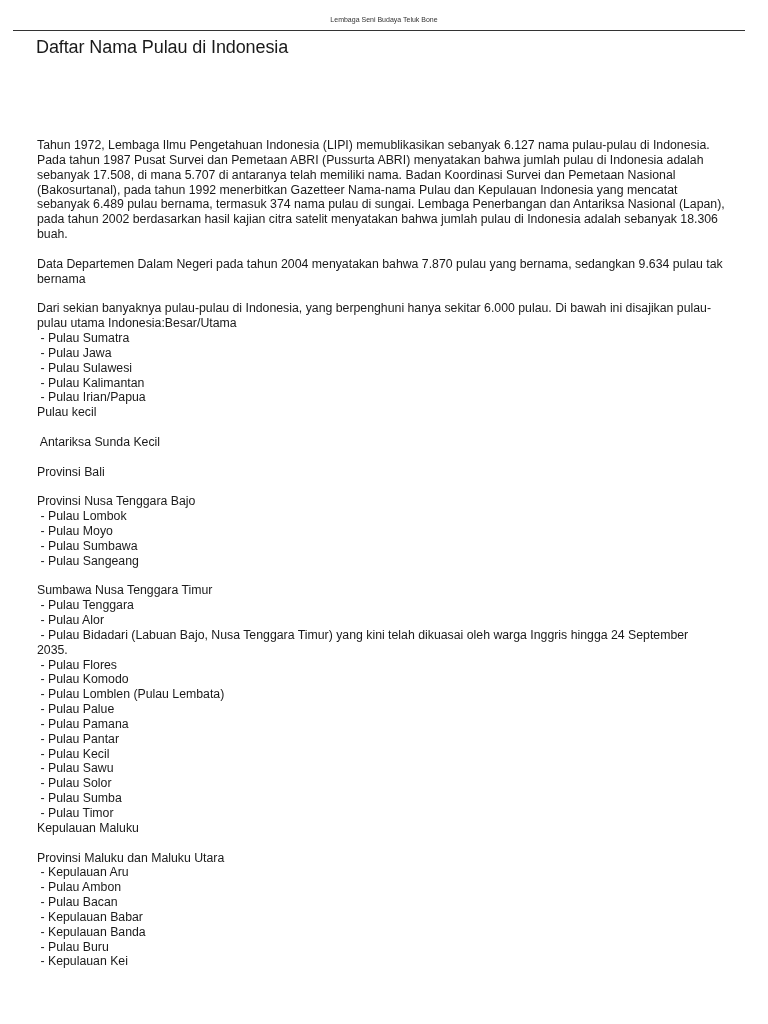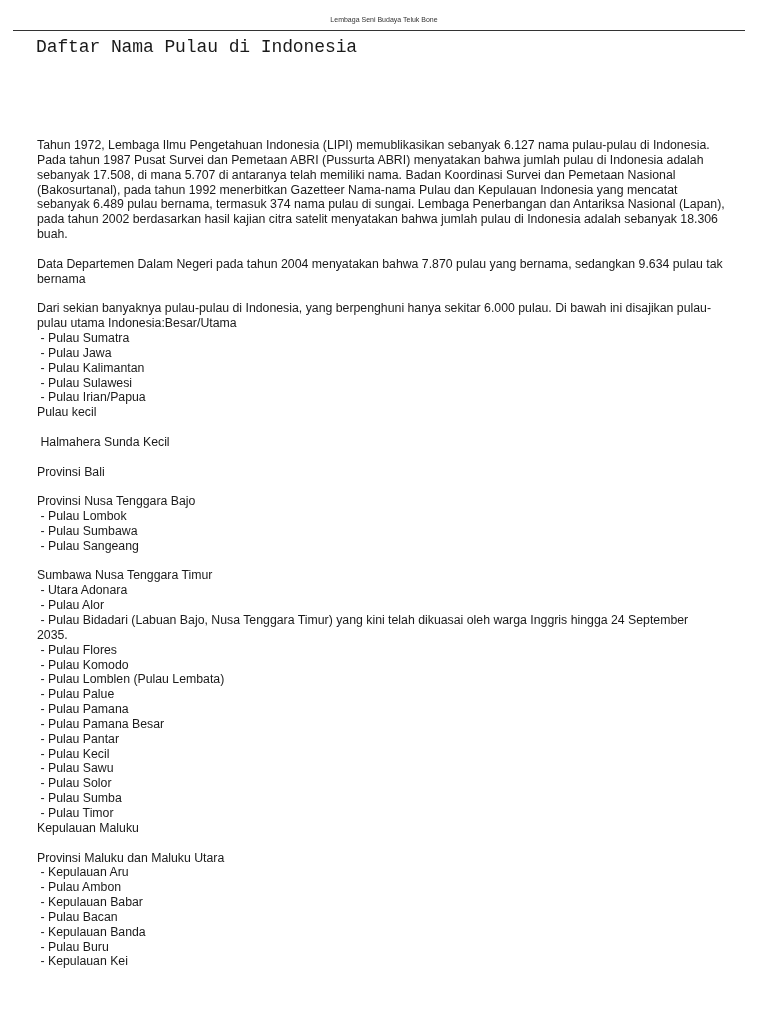--- a/index.html
+++ b/index.html
@@ -12,21 +12,20 @@
     text-align: center; font-size: 7px; color: #333;
   }
   .header-rule {
     position: absolute; left: 13px; top: 30px; width: 732px; height: 0;
     border-top: 1px solid #333;
   }
   .doc-title {
     position: absolute; left: 36px; top: 37px;
     font-size: 18px; font-weight: normal; margin: 0; color: #1a1a1a;
     letter-spacing: -0.1px;
-    font-family: Liberation Mono, monospace;
   }
   .doc-body {
     position: absolute; left: 37px; top: 138px; width: 690px;
     font-size: 12.3px; line-height: 14.85px;
   }
   .doc-body p { margin: 0 0 14.85px 0; }
   .doc-body .line { white-space: pre; }
   .blank { height: 14.85px; }
 </style>
 </head>
@@ -37,55 +36,55 @@
 
 <h1 class="doc-title">Daftar Nama Pulau di Indonesia</h1>
 
 <div class="doc-body">
   <p>Tahun 1972, Lembaga Ilmu Pengetahuan Indonesia (LIPI) memublikasikan sebanyak 6.127 nama pulau-pulau di Indonesia. Pada tahun 1987 Pusat Survei dan Pemetaan ABRI (Pussurta ABRI) menyatakan bahwa jumlah pulau di Indonesia adalah sebanyak 17.508, di mana 5.707 di antaranya telah memiliki nama. Badan Koordinasi Survei dan Pemetaan Nasional (Bakosurtanal), pada tahun 1992 menerbitkan Gazetteer Nama-nama Pulau dan Kepulauan Indonesia yang mencatat sebanyak 6.489 pulau bernama, termasuk 374 nama pulau di sungai. Lembaga Penerbangan dan Antariksa Nasional (Lapan), pada tahun 2002 berdasarkan hasil kajian citra satelit menyatakan bahwa jumlah pulau di Indonesia adalah sebanyak 18.306 buah.</p>
   <p>Data Departemen Dalam Negeri pada tahun 2004 menyatakan bahwa 7.870 pulau yang bernama, sedangkan 9.634 pulau tak bernama</p>
   <div>Dari sekian banyaknya pulau-pulau di Indonesia, yang berpenghuni hanya sekitar 6.000 pulau. Di bawah ini disajikan pulau-pulau utama Indonesia:Besar/Utama</div>
   <div id="lines">
       <div class="line"> - Pulau Sumatra</div>
       <div class="line"> - Pulau Jawa</div>
+      <div class="line"> - Pulau Sulawesi</div>
       <div class="line"> - Pulau Kalimantan</div>
-      <div class="line"> - Pulau Sulawesi</div>
       <div class="line"> - Pulau Irian/Papua</div>
       <div class="line">Pulau kecil</div>
       <div class="blank"></div>
-      <div class="line"> Halmahera Sunda Kecil</div>
+      <div class="line"> Antariksa Sunda Kecil</div>
       <div class="blank"></div>
       <div class="line">Provinsi Bali</div>
       <div class="blank"></div>
       <div class="line">Provinsi Nusa Tenggara Bajo</div>
       <div class="line"> - Pulau Lombok</div>
+      <div class="line"> - Pulau Moyo</div>
       <div class="line"> - Pulau Sumbawa</div>
       <div class="line"> - Pulau Sangeang</div>
       <div class="blank"></div>
       <div class="line">Sumbawa Nusa Tenggara Timur</div>
-      <div class="line"> - Utara Adonara</div>
+      <div class="line"> - Pulau Tenggara</div>
       <div class="line"> - Pulau Alor</div>
       <div class="line"> - Pulau Bidadari (Labuan Bajo, Nusa Tenggara Timur) yang kini telah dikuasai oleh warga Inggris hingga 24 September</div>
       <div class="line">2035.</div>
       <div class="line"> - Pulau Flores</div>
       <div class="line"> - Pulau Komodo</div>
       <div class="line"> - Pulau Lomblen (Pulau Lembata)</div>
       <div class="line"> - Pulau Palue</div>
       <div class="line"> - Pulau Pamana</div>
-      <div class="line"> - Pulau Pamana Besar</div>
       <div class="line"> - Pulau Pantar</div>
       <div class="line"> - Pulau Kecil</div>
       <div class="line"> - Pulau Sawu</div>
       <div class="line"> - Pulau Solor</div>
       <div class="line"> - Pulau Sumba</div>
       <div class="line"> - Pulau Timor</div>
       <div class="line">Kepulauan Maluku</div>
       <div class="blank"></div>
       <div class="line">Provinsi Maluku dan Maluku Utara</div>
       <div class="line"> - Kepulauan Aru</div>
       <div class="line"> - Pulau Ambon</div>
+      <div class="line"> - Pulau Bacan</div>
       <div class="line"> - Kepulauan Babar</div>
-      <div class="line"> - Pulau Bacan</div>
       <div class="line"> - Kepulauan Banda</div>
       <div class="line"> - Pulau Buru</div>
       <div class="line"> - Kepulauan Kei</div>
     </div>
 </div>
 
 </body></html>

